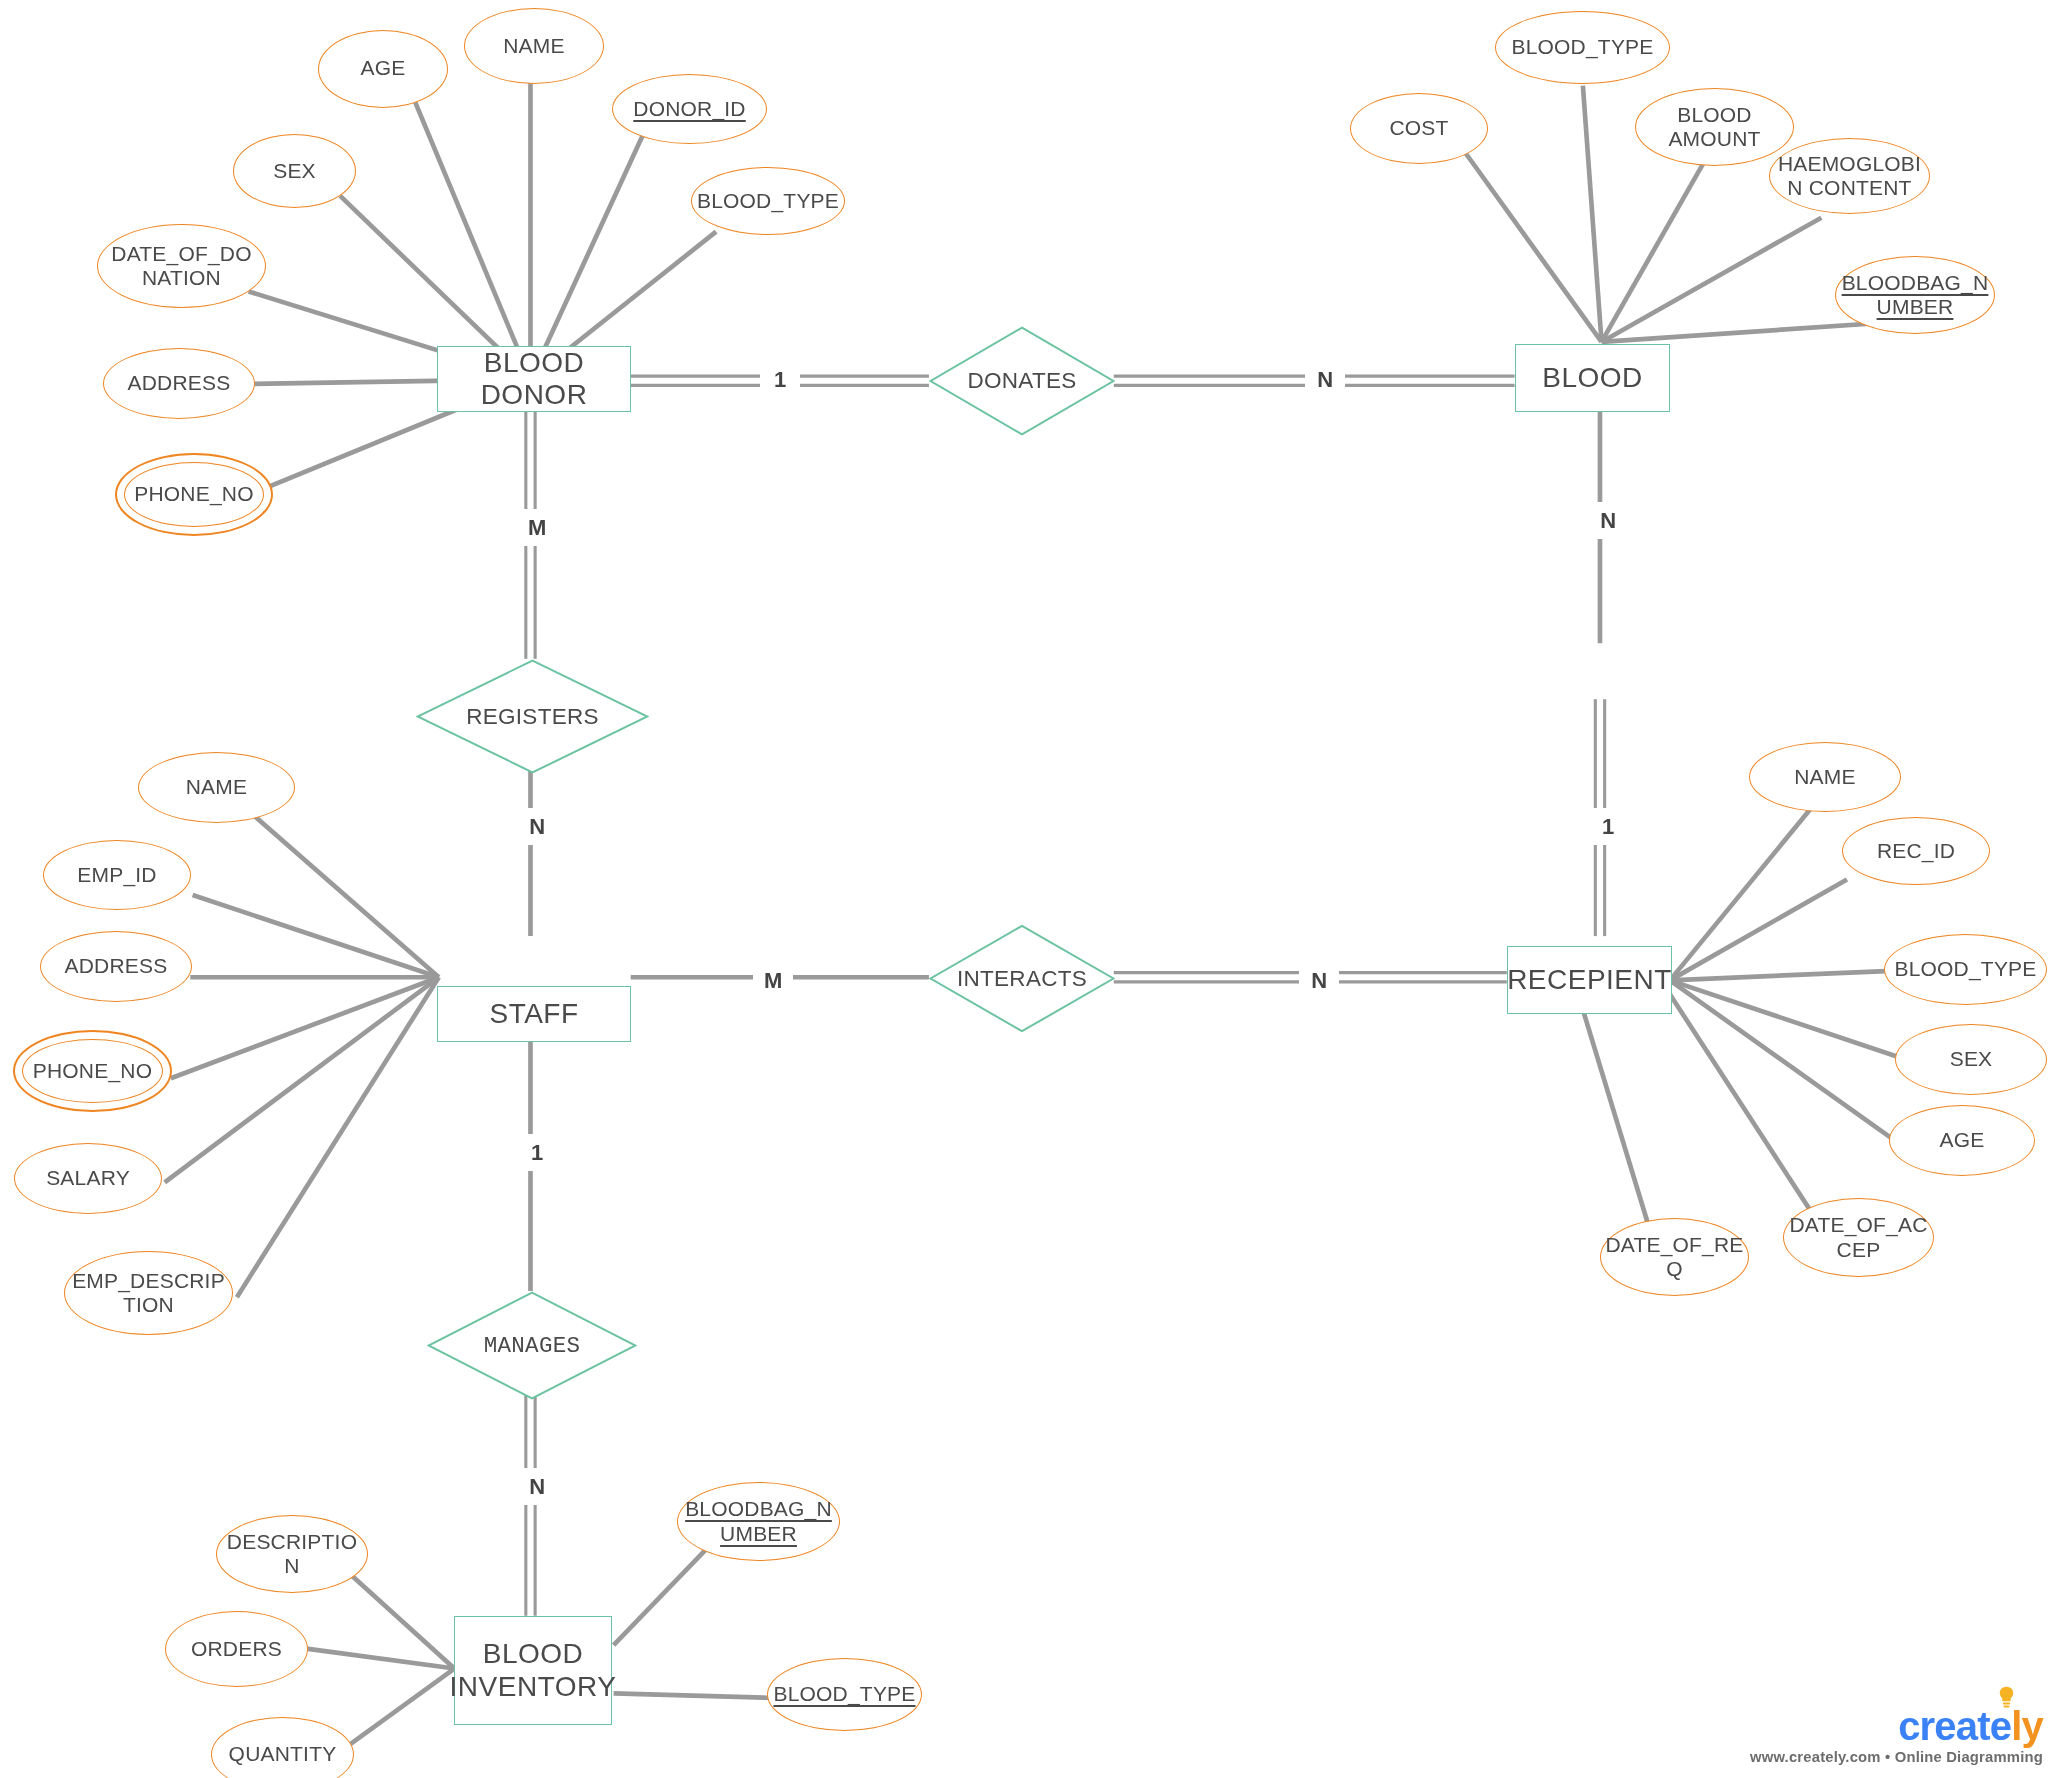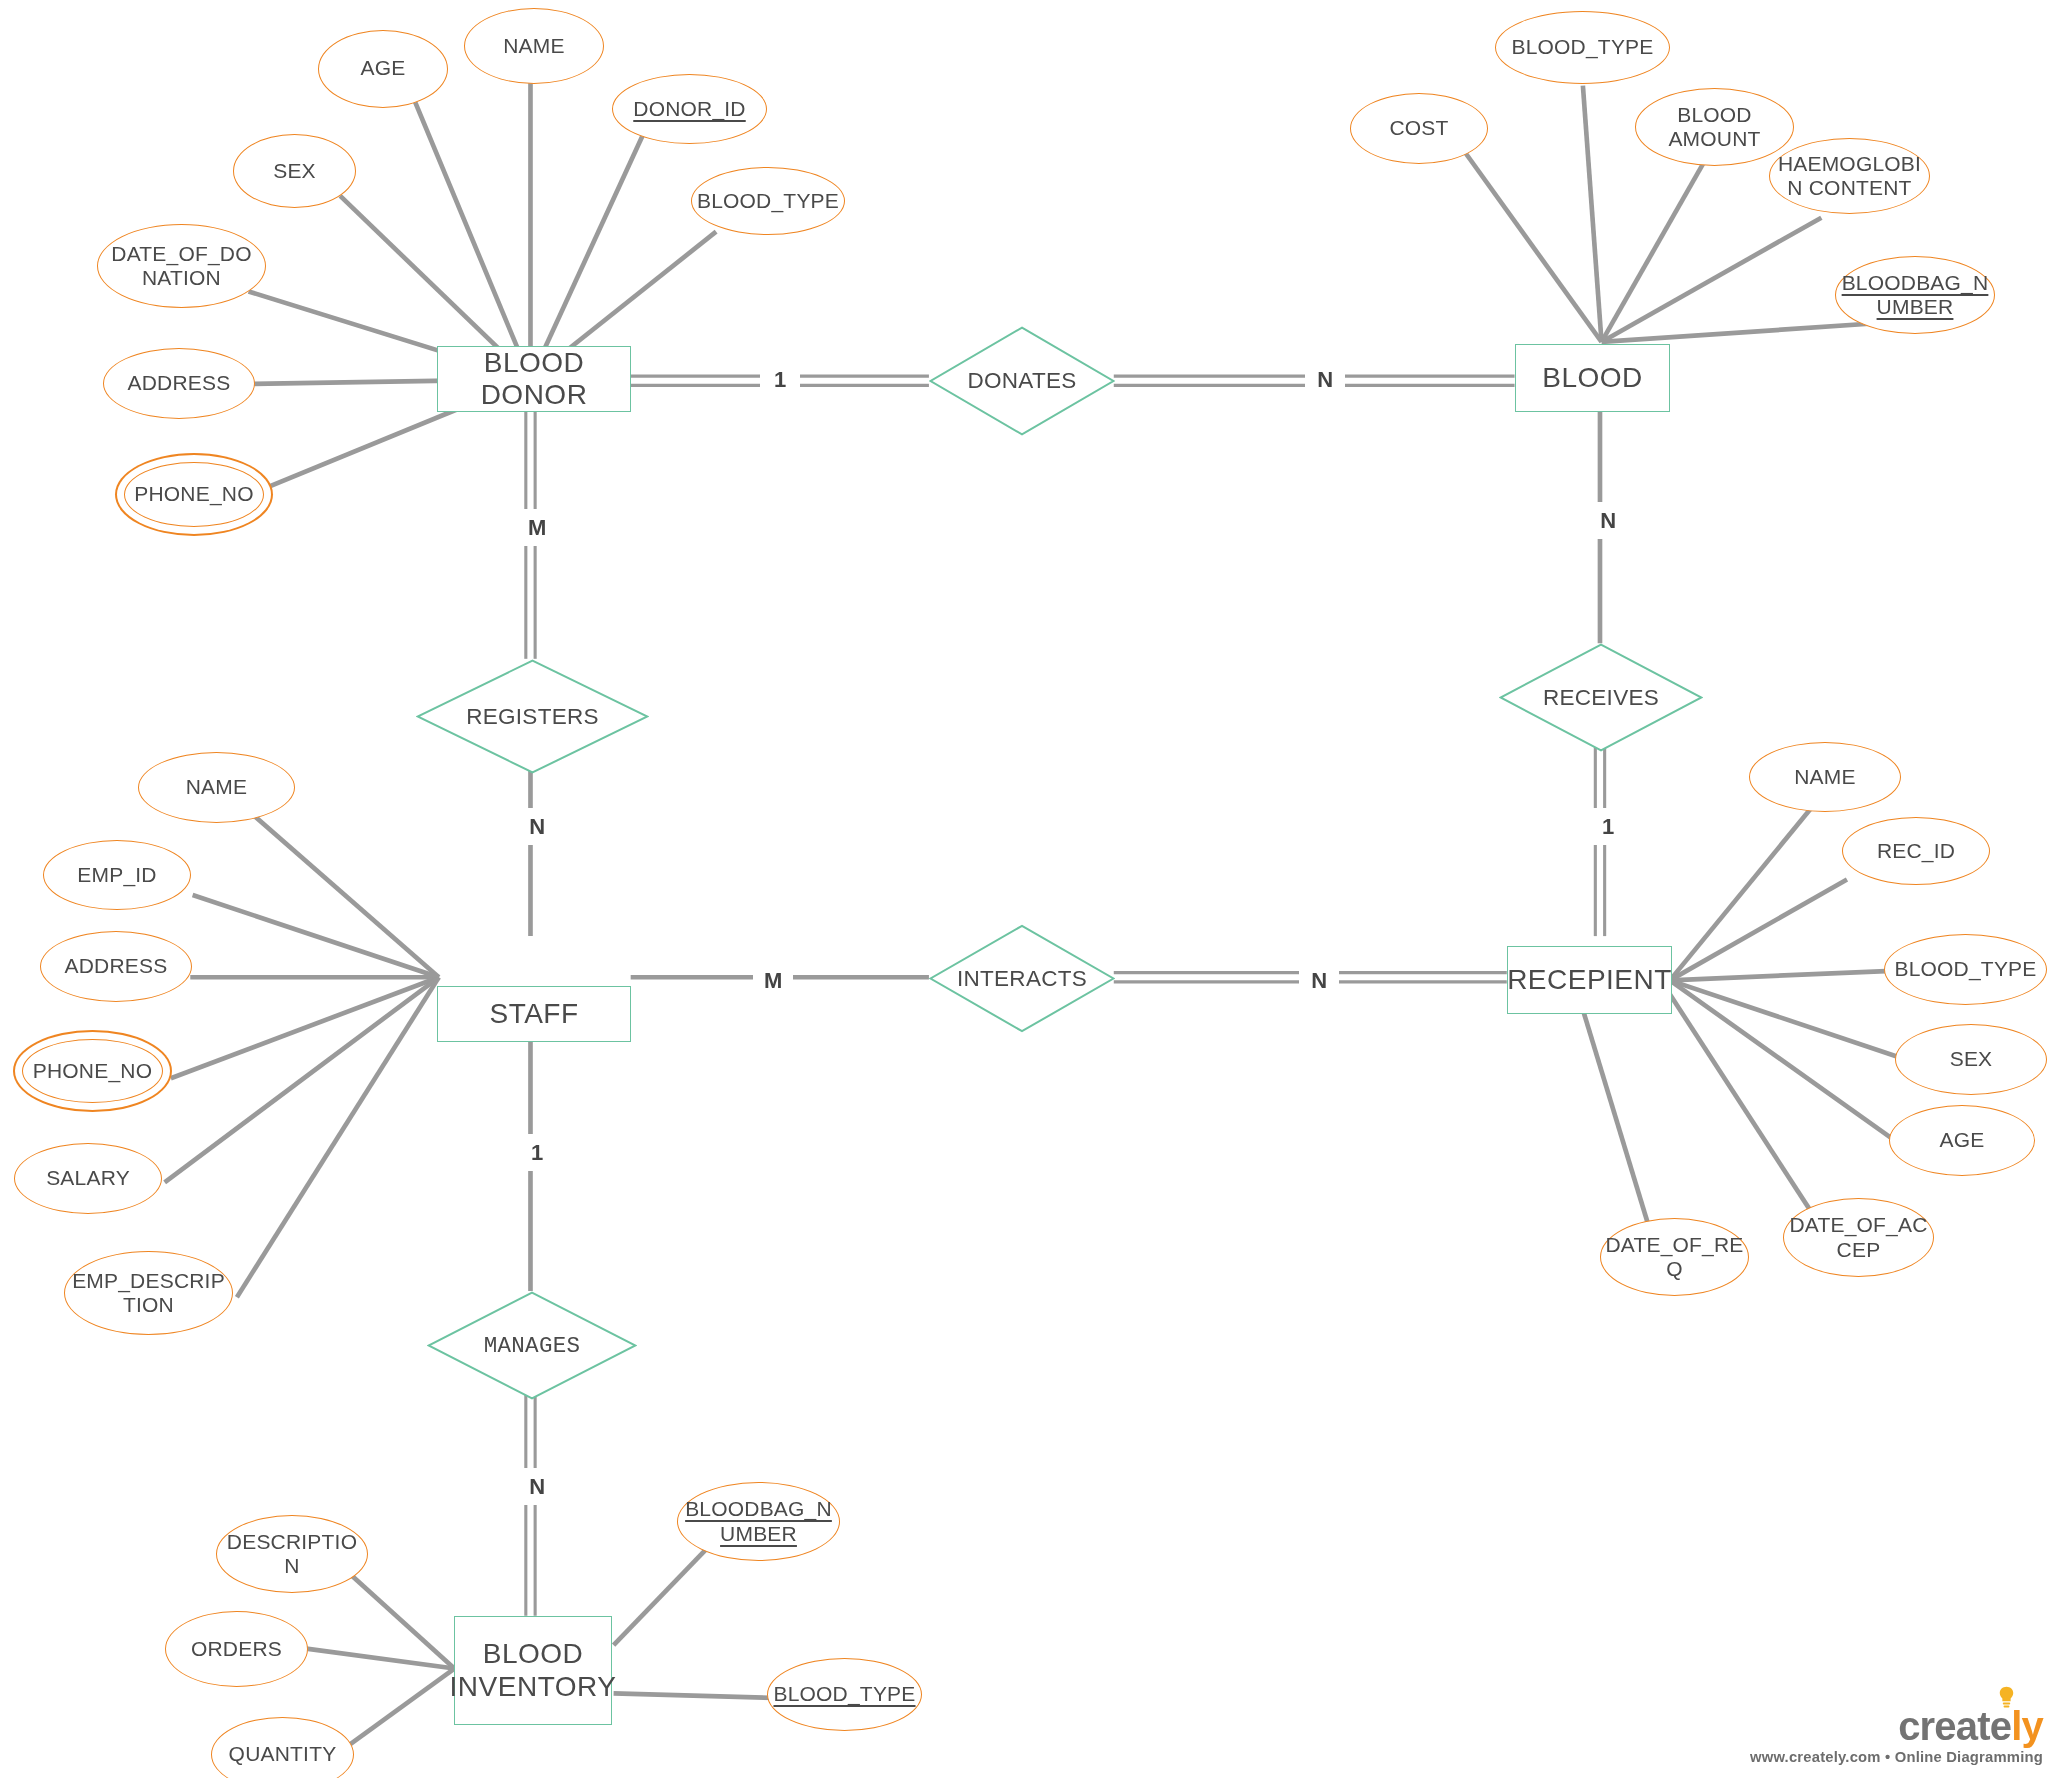--- a/index.html
+++ b/index.html
@@ -110,21 +110,21 @@
     user-select: none;
   }
   #wm-logo {
     font-size: 40px;
     font-weight: bold;
     letter-spacing: -0.8px;
     line-height: 1;
     position: relative;
     display: inline-block;
   }
-  #wm-logo .b { color: #737373; }
+  #wm-logo .b { color: #3b82f6; }
   #wm-logo .o { color: #f3921f; }
   #wm-bulb {
     position: absolute;
     right: 28px;
     top: -20px;
     width: 17px;
     height: 23px;
   }
   #wm-tag {
     font-size: 14.8px;
@@ -341,26 +341,20 @@
     <div class="rel-label">DONATES</div>
   </div>
 
   <div class="rel-wrap" style="left:416px; top:659px; width:233px; height:115px;">
     <svg class="diamond" viewBox="0 0 300 148">
       <polygon points="150,2 298,74 150,146 2,74" fill="#ffffff" stroke="#6cc3a1" stroke-width="2.6"></polygon>
     </svg>
     <div class="rel-label">REGISTERS</div>
   </div>
 
-  <div class="rel-wrap" style="left:1499px; top:643px; width:204px; height:109px;">
-    <svg class="diamond" viewBox="0 0 262 140">
-      <polygon points="131,2 260,70 131,138 2,70" fill="#ffffff" stroke="#6cc3a1" stroke-width="2.6"></polygon>
-    </svg>
-    <div class="rel-label">RECEIVES</div>
-  </div>
 
   <div class="rel-wrap" style="left:929px; top:924px; width:186px; height:109px;">
     <svg class="diamond" viewBox="0 0 240 140">
       <polygon points="120,2 238,70 120,138 2,70" fill="#ffffff" stroke="#6cc3a1" stroke-width="2.6"></polygon>
     </svg>
     <div class="rel-label">INTERACTS</div>
   </div>
 
   <div class="rel-wrap" style="left:427px; top:1291px; width:210px; height:109px;font-family:Liberation Mono, monospace;">
     <svg class="diamond" viewBox="0 0 270 140">

